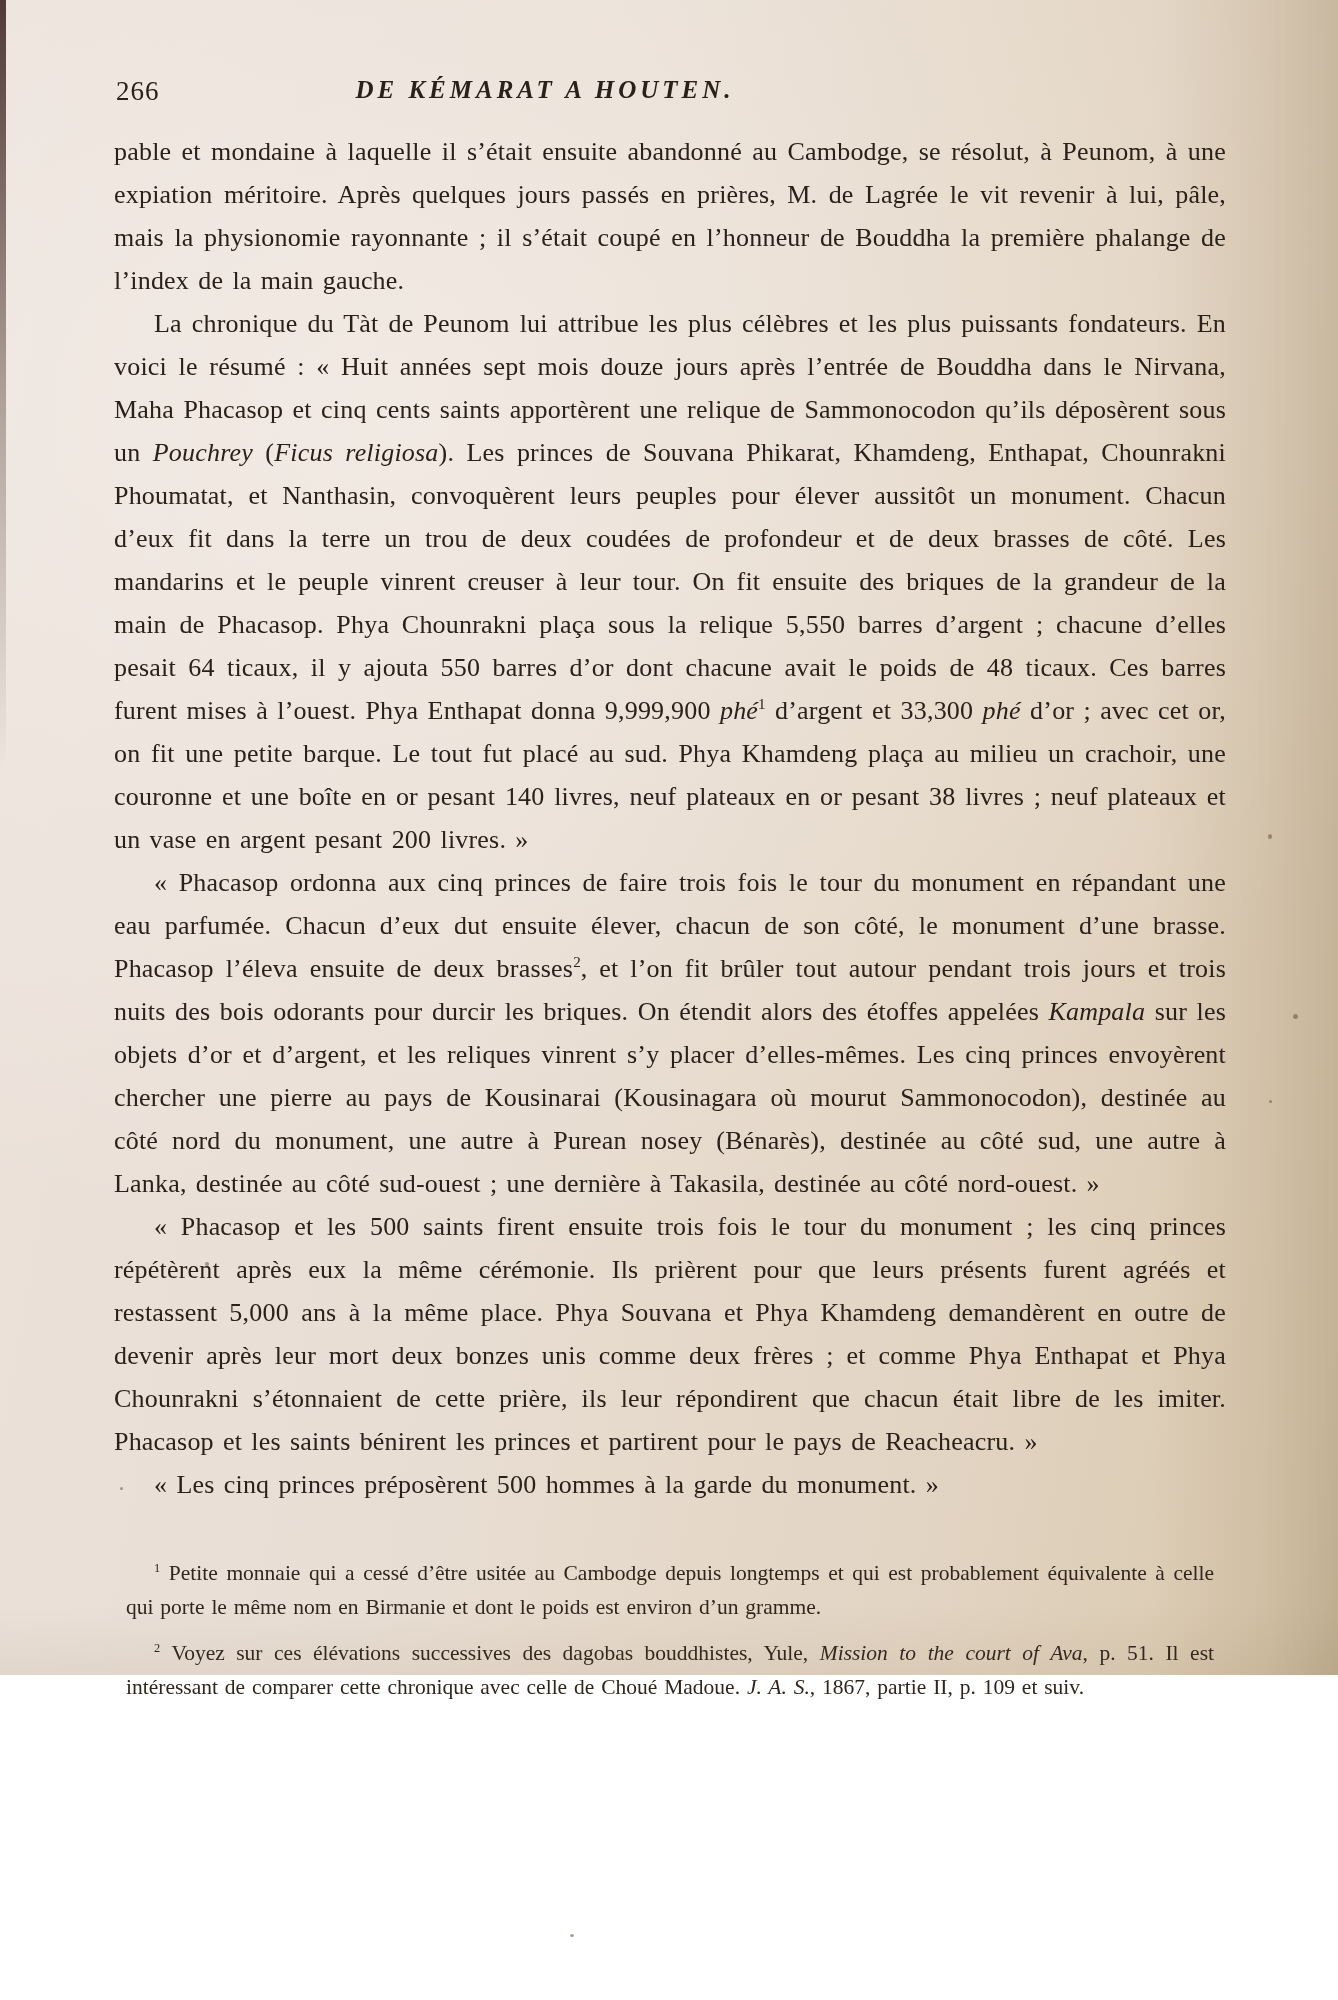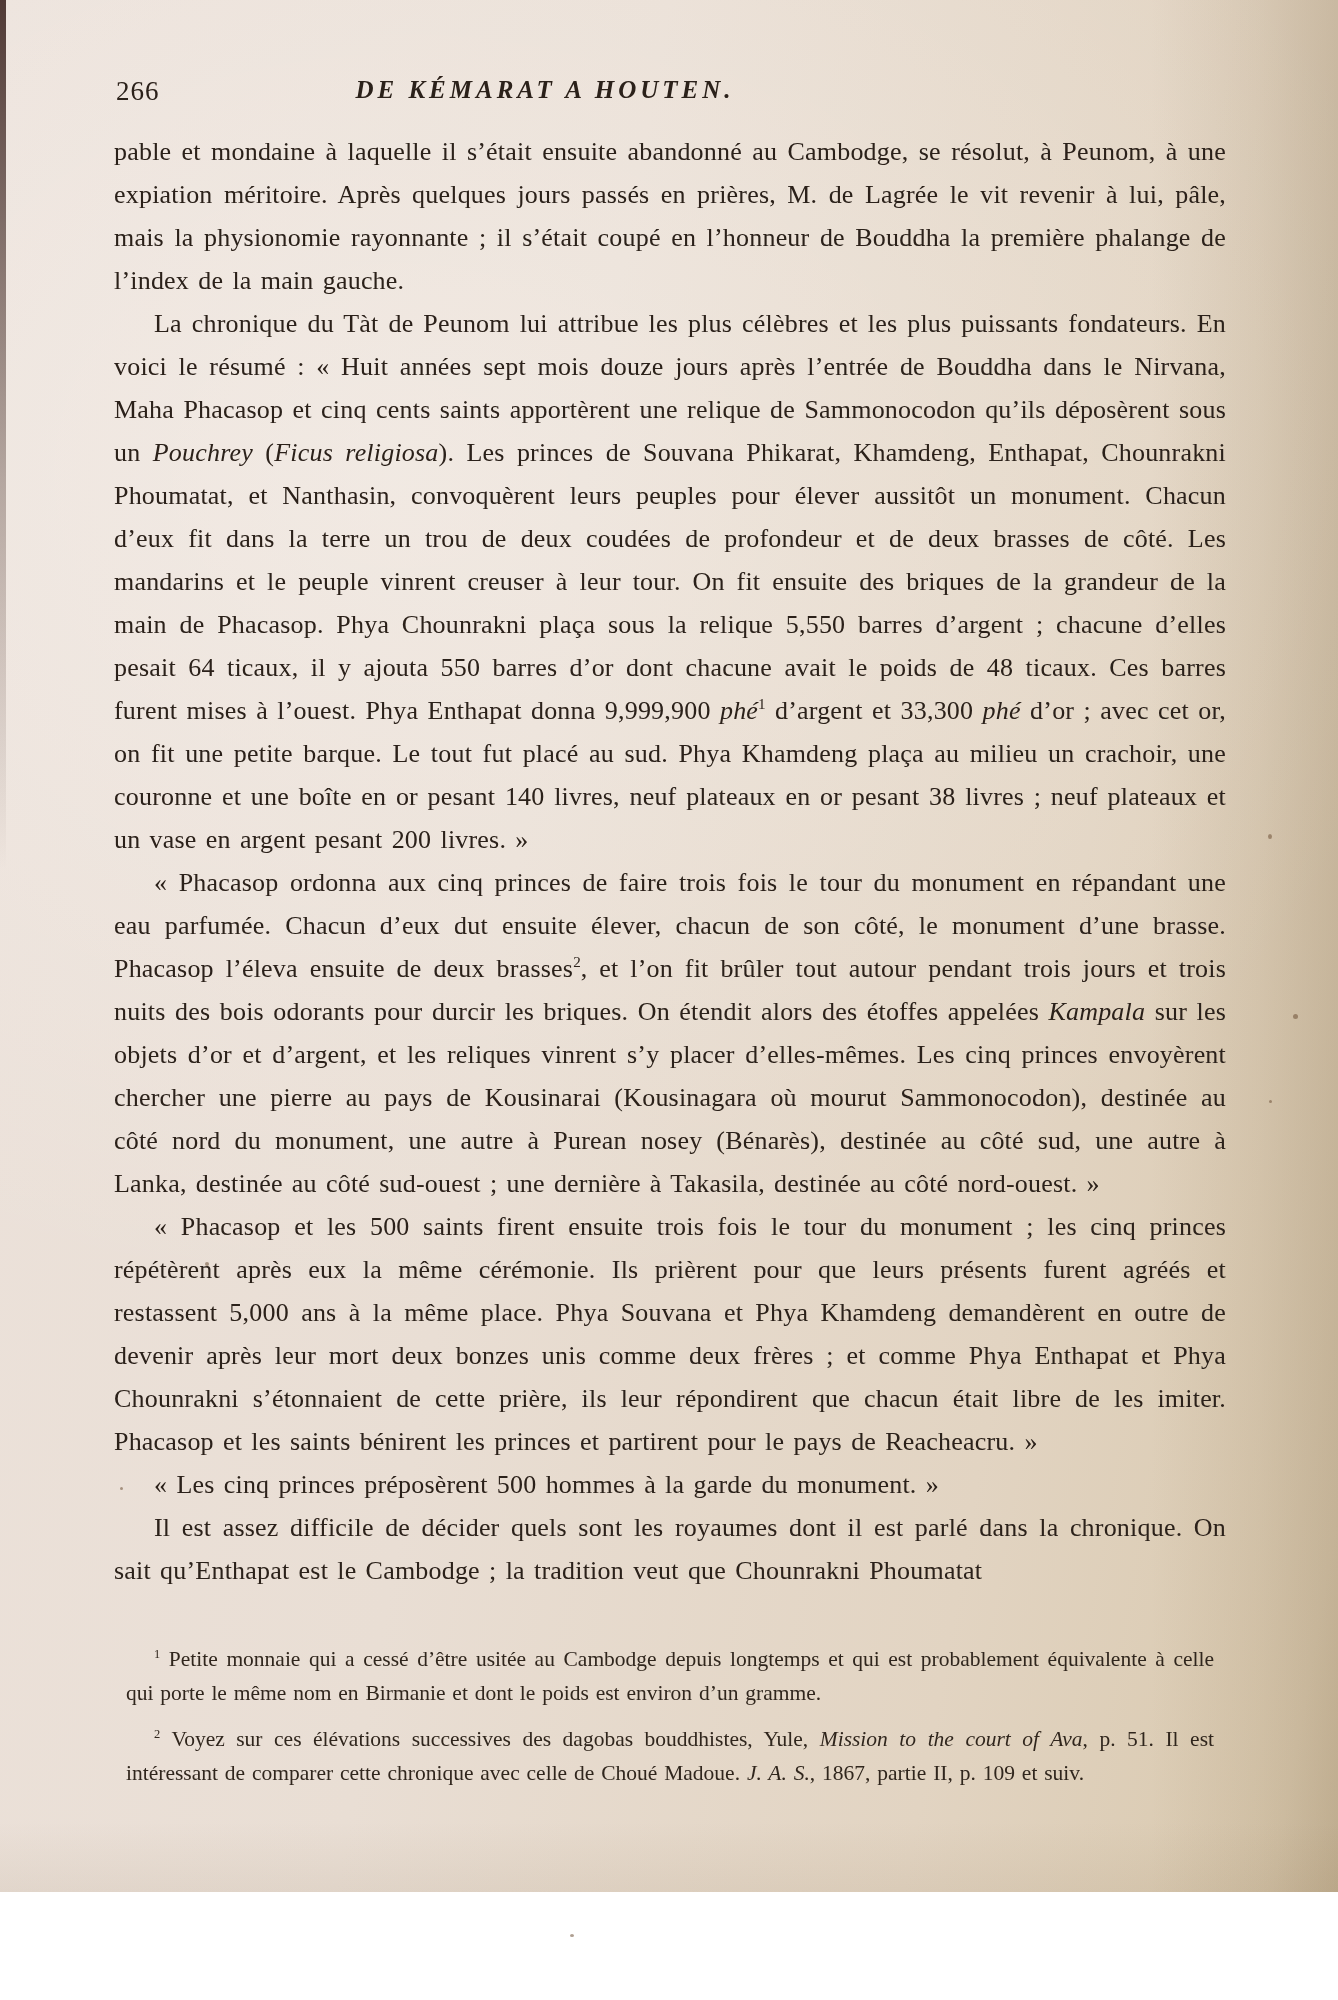--- a/index.html
+++ b/index.html
@@ -7,21 +7,21 @@
     padding: 0;
     width: 1338px;
     height: 2000px;
     overflow: hidden;
     font-family: "Liberation Serif", serif;
   }
   .page {
     position: absolute;
     inset: 0;
     width: 1338px;
-    height: 1892px;
+    height: 1675px;
     color: #2b211a;
     background:
       linear-gradient(90deg, rgba(0,0,0,0) 0%, rgba(0,0,0,0) 86%, rgba(125,100,62,0.10) 94%, rgba(112,88,52,0.20) 100%),
       radial-gradient(ellipse 1800px 1400px at 30% 25%, rgba(255,252,250,0.35), rgba(0,0,0,0) 60%),
       linear-gradient(100deg, #ece2db 0%, #e9ded4 40%, #e2d4c2 74%, #d9c9af 96%, #d3c2a6 100%);
   }
   
   .page::before {
     content: "";
     position: absolute;
@@ -102,21 +102,20 @@
       <span class="page-number">266</span>
       <span class="running-title">DE KÉMARAT A HOUTEN.</span>
     </div>
 
     <div class="body-text">
         <p class="para"><span>pable et mondaine à laquelle il s’était ensuite abandonné au Cambodge, se résolut, à Peunom, à une expiation méritoire. Après quelques jours passés en prières, M. de Lagrée le vit revenir à lui, pâle, mais la physionomie rayonnante ; il s’était coupé en l’honneur de Bouddha la première phalange de l’index de la main gauche.</span></p>
         <p class="para indent"><span>La chronique du Tàt de Peunom lui attribue les plus célèbres et les plus puissants fondateurs. En voici le résumé : « Huit années sept mois douze jours après l’entrée de Bouddha dans le Nirvana, Maha Phacasop et cinq cents saints apportèrent une relique de Sammonocodon qu’ils déposèrent sous un </span><i>Pouchrey</i><span> (</span><i>Ficus religiosa</i><span>). Les princes de Souvana Phikarat, Khamdeng, Enthapat, Chounrakni Phoumatat, et Nanthasin, convoquèrent leurs peuples pour élever aussitôt un monument. Chacun d’eux fit dans la terre un trou de deux coudées de profondeur et de deux brasses de côté. Les mandarins et le peuple vinrent creuser à leur tour. On fit ensuite des briques de la grandeur de la main de Phacasop. Phya Chounrakni plaça sous la relique 5,550 barres d’argent ; chacune d’elles pesait 64 ticaux, il y ajouta 550 barres d’or dont chacune avait le poids de 48 ticaux. Ces barres furent mises à l’ouest. Phya Enthapat donna 9,999,900 </span><i>phé</i><sup>1</sup><span> d’argent et 33,300 </span><i>phé</i><span> d’or ; avec cet or, on fit une petite barque. Le tout fut placé au sud. Phya Khamdeng plaça au milieu un crachoir, une couronne et une boîte en or pesant 140 livres, neuf plateaux en or pesant 38 livres ; neuf plateaux et un vase en argent pesant 200 livres. »</span></p>
         <p class="para indent"><span>« Phacasop ordonna aux cinq princes de faire trois fois le tour du monument en répandant une eau parfumée. Chacun d’eux dut ensuite élever, chacun de son côté, le monument d’une brasse. Phacasop l’éleva ensuite de deux brasses</span><sup>2</sup><span>, et l’on fit brûler tout autour pendant trois jours et trois nuits des bois odorants pour durcir les briques. On étendit alors des étoffes appelées </span><i>Kampala</i><span> sur les objets d’or et d’argent, et les reliques vinrent s’y placer d’elles-mêmes. Les cinq princes envoyèrent chercher une pierre au pays de Kousinarai (Kousinagara où mourut Sammonocodon), destinée au côté nord du monument, une autre à Purean nosey (Bénarès), destinée au côté sud, une autre à Lanka, destinée au côté sud-ouest ; une dernière à Takasila, destinée au côté nord-ouest. »</span></p>
         <p class="para indent"><span>« Phacasop et les 500 saints firent ensuite trois fois le tour du monument ; les cinq princes répétèrent après eux la même cérémonie. Ils prièrent pour que leurs présents furent agréés et restassent 5,000 ans à la même place. Phya Souvana et Phya Khamdeng demandèrent en outre de devenir après leur mort deux bonzes unis comme deux frères ; et comme Phya Enthapat et Phya Chounrakni s’étonnaient de cette prière, ils leur répondirent que chacun était libre de les imiter. Phacasop et les saints bénirent les princes et partirent pour le pays de Reacheacru. »</span></p>
         <p class="para indent"><span>« Les cinq princes préposèrent 500 hommes à la garde du monument. »</span></p>
-        <p class="para indent"><span>Il est assez difficile de décider quels sont les royaumes dont il est parlé dans la chronique. On sait qu’Enthapat est le Cambodge ; la tradition veut que Chounrakni Phoumatat</span></p>
       </div>
 
     <div class="footnotes">
         <p class="footnote"><sup>1</sup><span> Petite monnaie qui a cessé d’être usitée au Cambodge depuis longtemps et qui est probablement équivalente à celle qui porte le même nom en Birmanie et dont le poids est environ d’un gramme.</span></p>
         <p class="footnote"><sup>2</sup><span> Voyez sur ces élévations successives des dagobas bouddhistes, Yule, </span><i>Mission to the court of Ava</i><span>, p. 51. Il est intéressant de comparer cette chronique avec celle de Choué Madoue. </span><i>J. A. S.</i><span>, 1867, partie II, p. 109 et suiv.</span></p>
       </div>
   </div>
 </div>
 
 </body></html>

